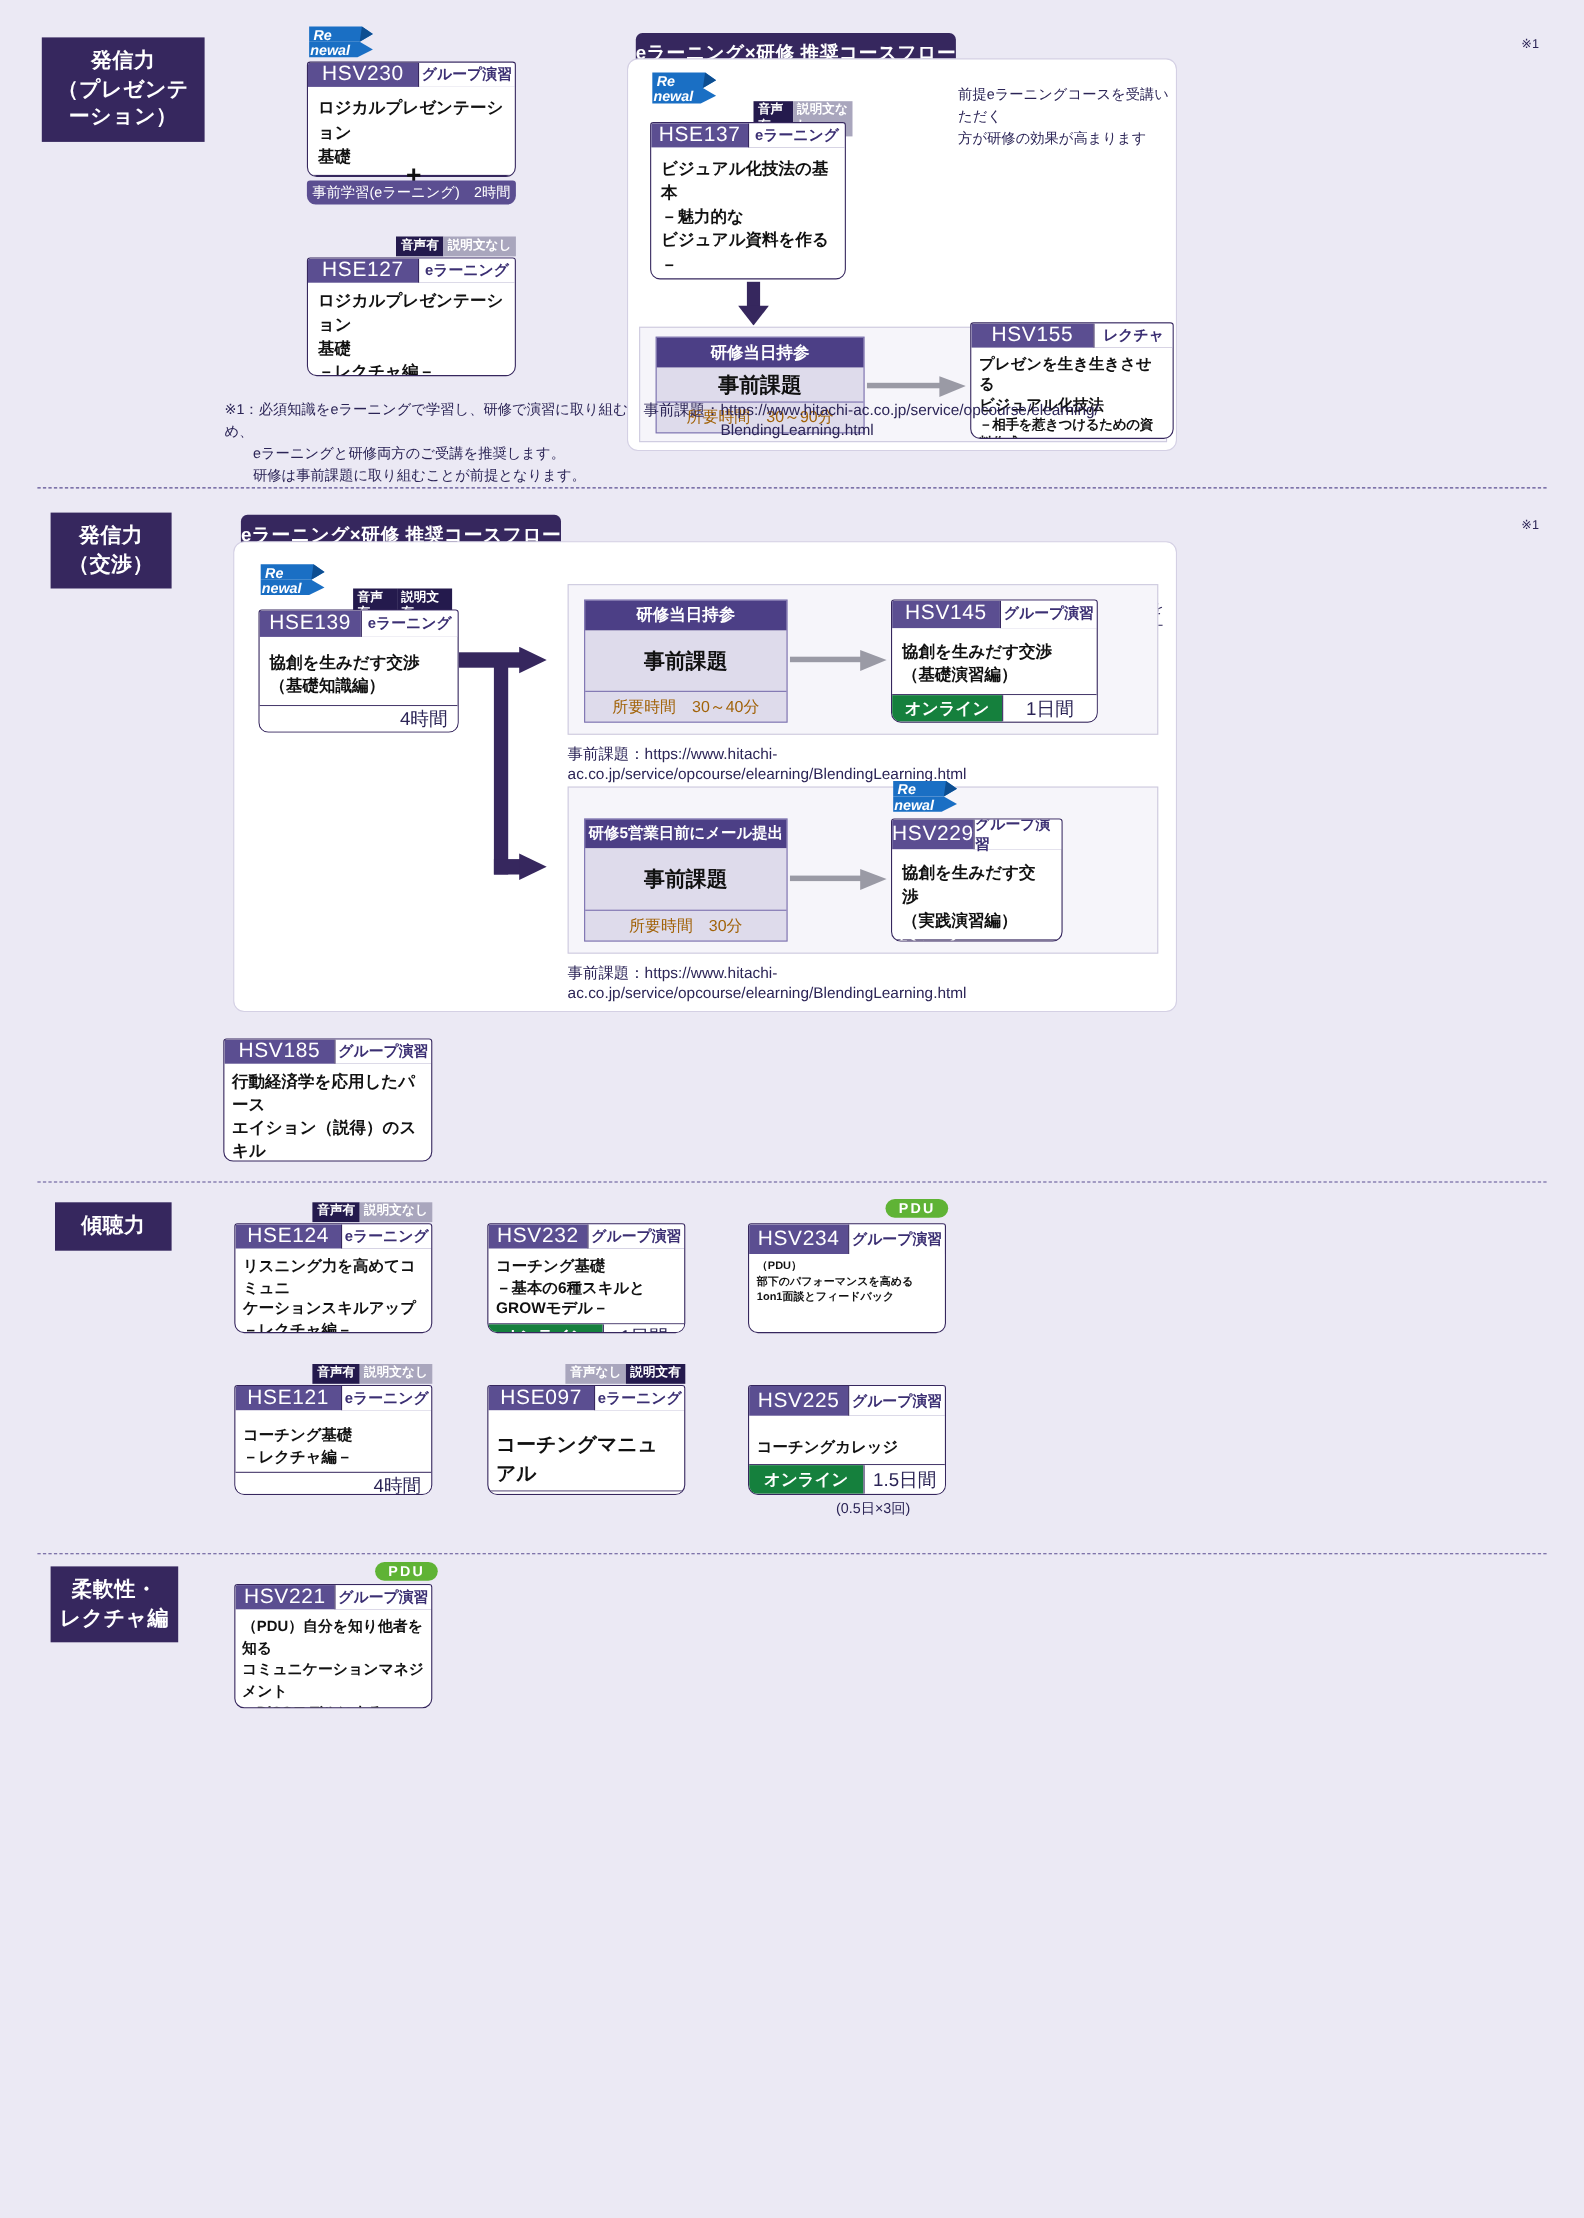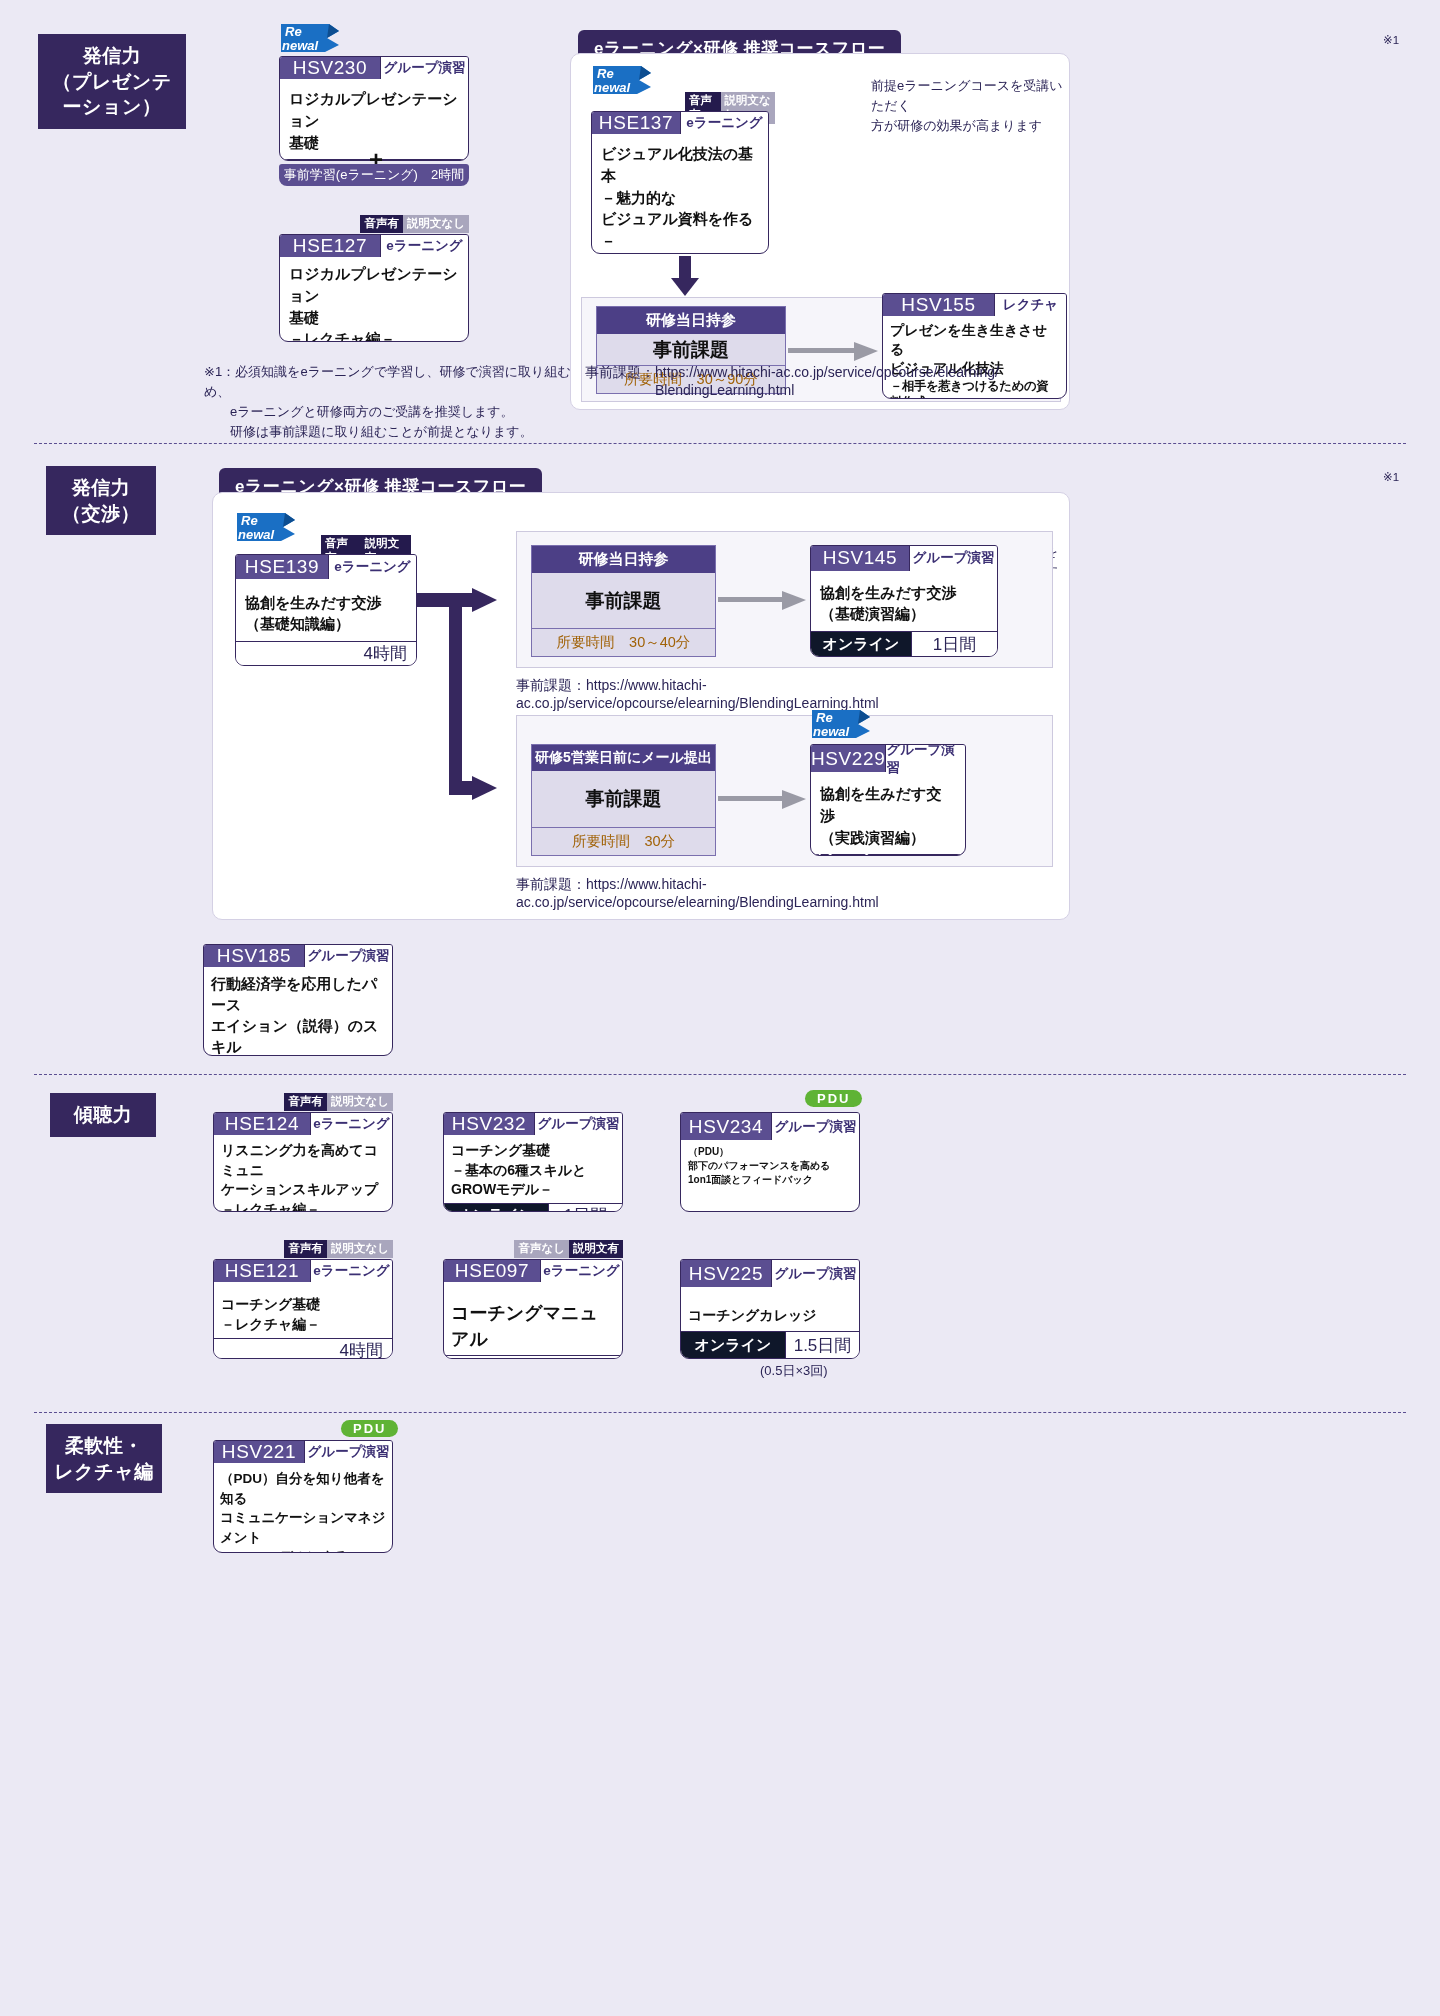--- a/index.html
+++ b/index.html
@@ -55,21 +55,21 @@
     color:#111;
     font-weight:bold;
   }
   .card-body .sm { font-size:12.4px; letter-spacing:-0.4px; }
   .card-foot {
     display:flex; align-items:stretch;
     border-top:1.6px solid #36275e;
     height:27px;
   }
   .foot-mode {
-    flex:1; background:#0f172a; color:#fff;
+    flex:1; background:#15803d; color:#fff;
     display:flex; align-items:center; justify-content:center;
     font-size:15px; font-weight:bold;
   }
   .foot-dur {
     width:86px; background:#fff; color:#2b2456;
     display:flex; align-items:center; justify-content:center;
     font-size:17px;
     border-left:1.6px solid #36275e;
   }
   .foot-dur.full { width:100%; border-left:none; justify-content:flex-end; padding-right:9px; }
@@ -96,21 +96,21 @@
     font-size:13px; font-weight:bold;
     padding:1px 12px;
     display:inline-block;
     letter-spacing:2px;
   }
 
   
   .flow-title {
     background:#36275e; color:#fff;
     font-size:17px; font-weight:bold;
-    padding:7px 16px;
+    padding:7px 0;
     border-radius:6px 6px 0 0;
     display:inline-block;
     letter-spacing:.5px;
   }
   .flow-panel {
     background:#fff;
     border-radius:10px;
     border:1px solid #d4d0e4;
   }
   .sub-panel {

